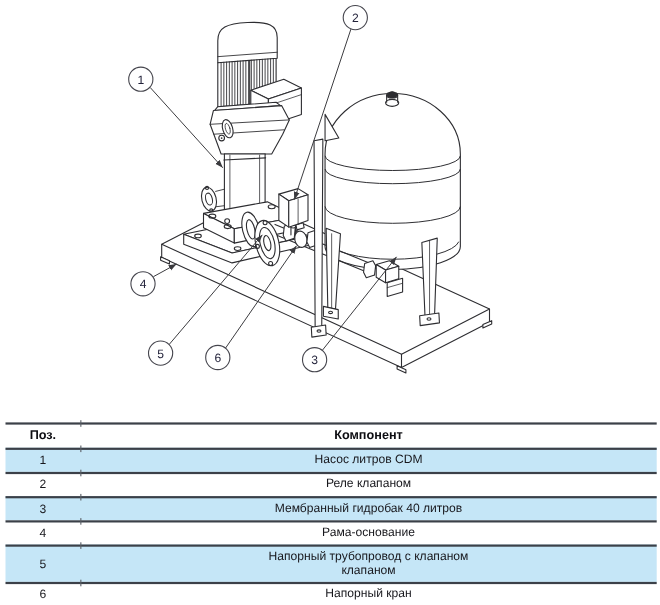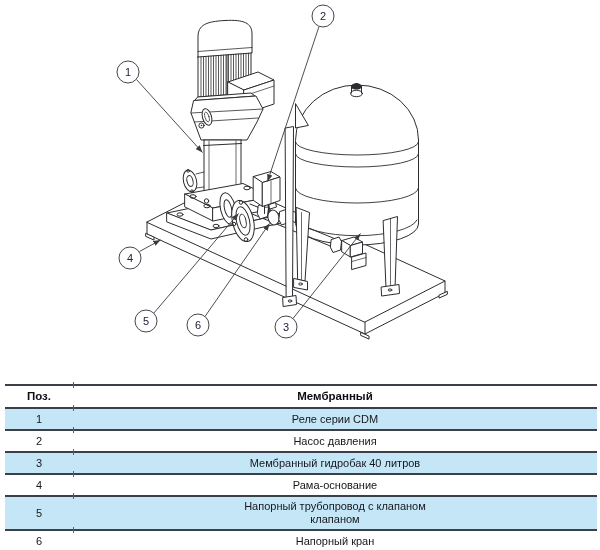--- a/index.html
+++ b/index.html
@@ -206,29 +206,29 @@
       <circle cx="198" cy="325" r="11" fill="#ffffff" stroke="#45454d" stroke-width="1"></circle>
       <text x="198" y="329">6</text>
     </g>
   </g>
 </svg>
 </div>
 
 <div class="parts-table">
   <div class="t-row header">
     <div class="col-pos">Поз.</div>
-    <div class="col-comp">Мембранный</div>
+    <div class="col-comp">Компонент</div>
   </div>
   <div class="t-row hl">
     <div class="col-pos">1</div>
-    <div class="col-comp"><span class="comp-text">Реле серии CDM</span></div>
+    <div class="col-comp"><span class="comp-text">Насос литров CDM</span></div>
   </div>
   <div class="t-row">
     <div class="col-pos">2</div>
-    <div class="col-comp"><span class="comp-text">Насос давления</span></div>
+    <div class="col-comp"><span class="comp-text">Реле клапаном</span></div>
   </div>
   <div class="t-row hl">
     <div class="col-pos">3</div>
     <div class="col-comp"><span class="comp-text">Мембранный гидробак 40 литров</span></div>
   </div>
   <div class="t-row">
     <div class="col-pos">4</div>
     <div class="col-comp"><span class="comp-text">Рама-основание</span></div>
   </div>
   <div class="t-row hl row5">

